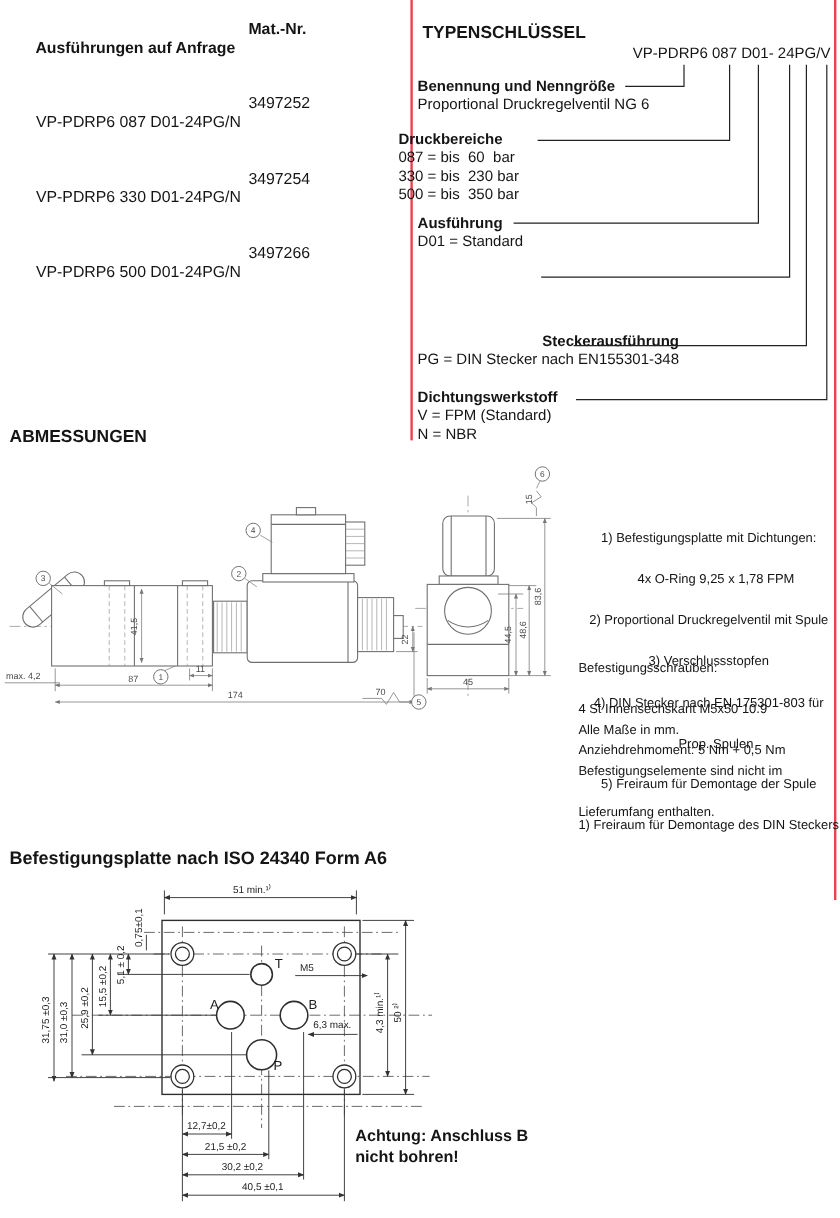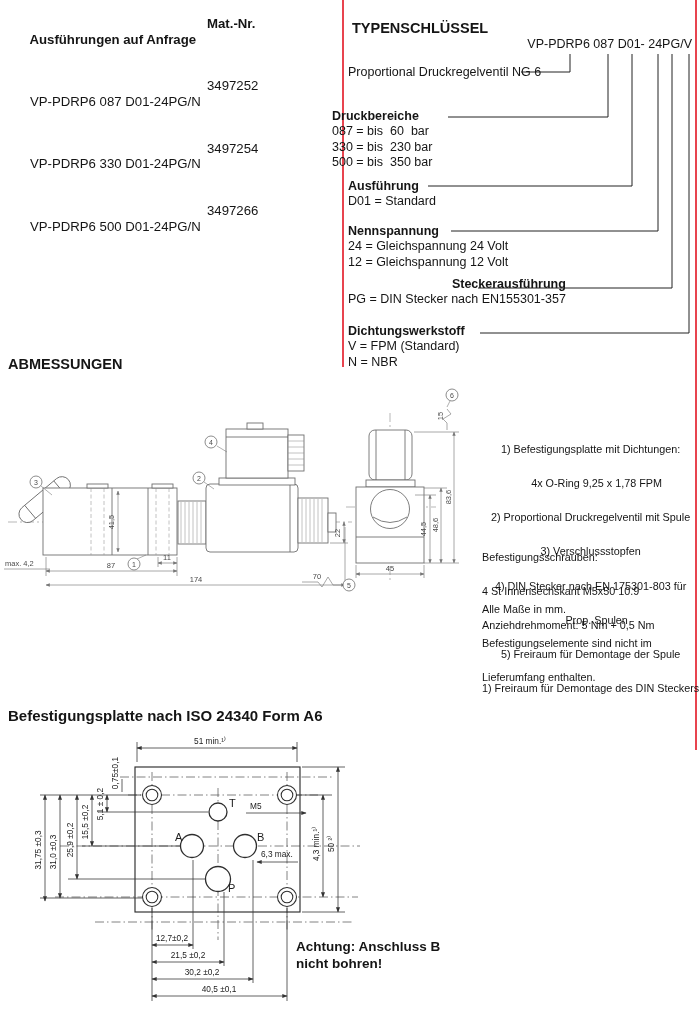--- a/index.html
+++ b/index.html
@@ -43,40 +43,36 @@
     <div class="tbl-row">
       <span>VP-PDRP6 500 D01-24PG/N</span>
       <span class="c2">3497266</span>
     </div>
   </div>
 
   <div class="abs h1" style="left:352px;top:20px;">TYPENSCHLÜSSEL</div>
   <div class="abs code" style="left:348px;top:37px;width:344px;text-align:right;">VP-PDRP6 087 D01- 24PG/V</div>
 
   <div class="abs" style="left:348px;top:65px;">
+    <div class="ts-label">Benennung und Nenngröße</div>
     <div class="ts-line">Proportional Druckregelventil NG 6</div>
   </div>
   <div class="abs" style="left:332px;top:109px;">
     <div class="ts-label">Druckbereiche</div>
     <div class="ts-line">087 = bis  60  bar</div>
     <div class="ts-line">330 = bis  230 bar</div>
     <div class="ts-line">500 = bis  350 bar</div>
   </div>
   <div class="abs" style="left:348px;top:179px;">
     <div class="ts-label">Ausführung</div>
     <div class="ts-line">D01 = Standard</div>
   </div>
-  <div class="abs" style="left:348px;top:224px;">
-    <div class="ts-label">Nennspannung</div>
-    <div class="ts-line">24 = Gleichspannung 24 Volt</div>
-    <div class="ts-line">12 = Gleichspannung 12 Volt</div>
-  </div>
   <div class="abs" style="left:348px;top:277px;text-align:right;">
     <div class="ts-label">Steckerausführung</div>
-    <div class="ts-line">PG = DIN Stecker nach EN155301-357</div>
+    <div class="ts-line">PG = DIN Stecker nach EN155301-348</div>
   </div>
   <div class="abs" style="left:348px;top:324px;">
     <div class="ts-label">Dichtungswerkstoff</div>
     <div class="ts-line">V = FPM (Standard)</div>
     <div class="ts-line">N = NBR</div>
   </div>
 
   <svg class="abs" style="left:0;top:0;pointer-events:none;" width="700" height="350" viewBox="0 0 700 350">
     <g fill="none" stroke="#222" stroke-width="1">
       <path d="M521,72 H570 V54"></path>

